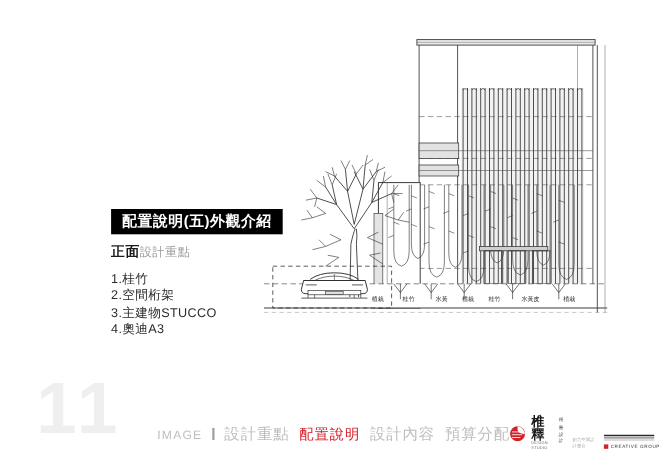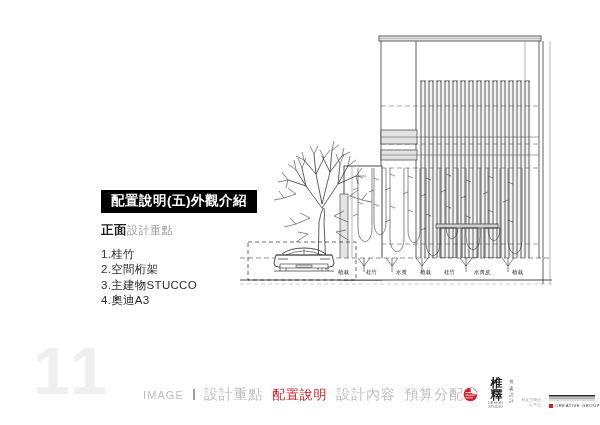--- a/index.html
+++ b/index.html
@@ -119,21 +119,20 @@
   }
 
   
   #footer-logo {
     position: absolute;
     left: 462px;
     top: 377px;
     display: flex;
     align-items: center;
     gap: 4px;
-    text-align: right;
   }
   #logo-mark {
     width: 17px;
     height: 17px;
     flex: 0 0 auto;
   }
   #logo-cn-block { line-height: 1; }
   #logo-cn {
     font-size: 12px;
     font-weight: bold;

